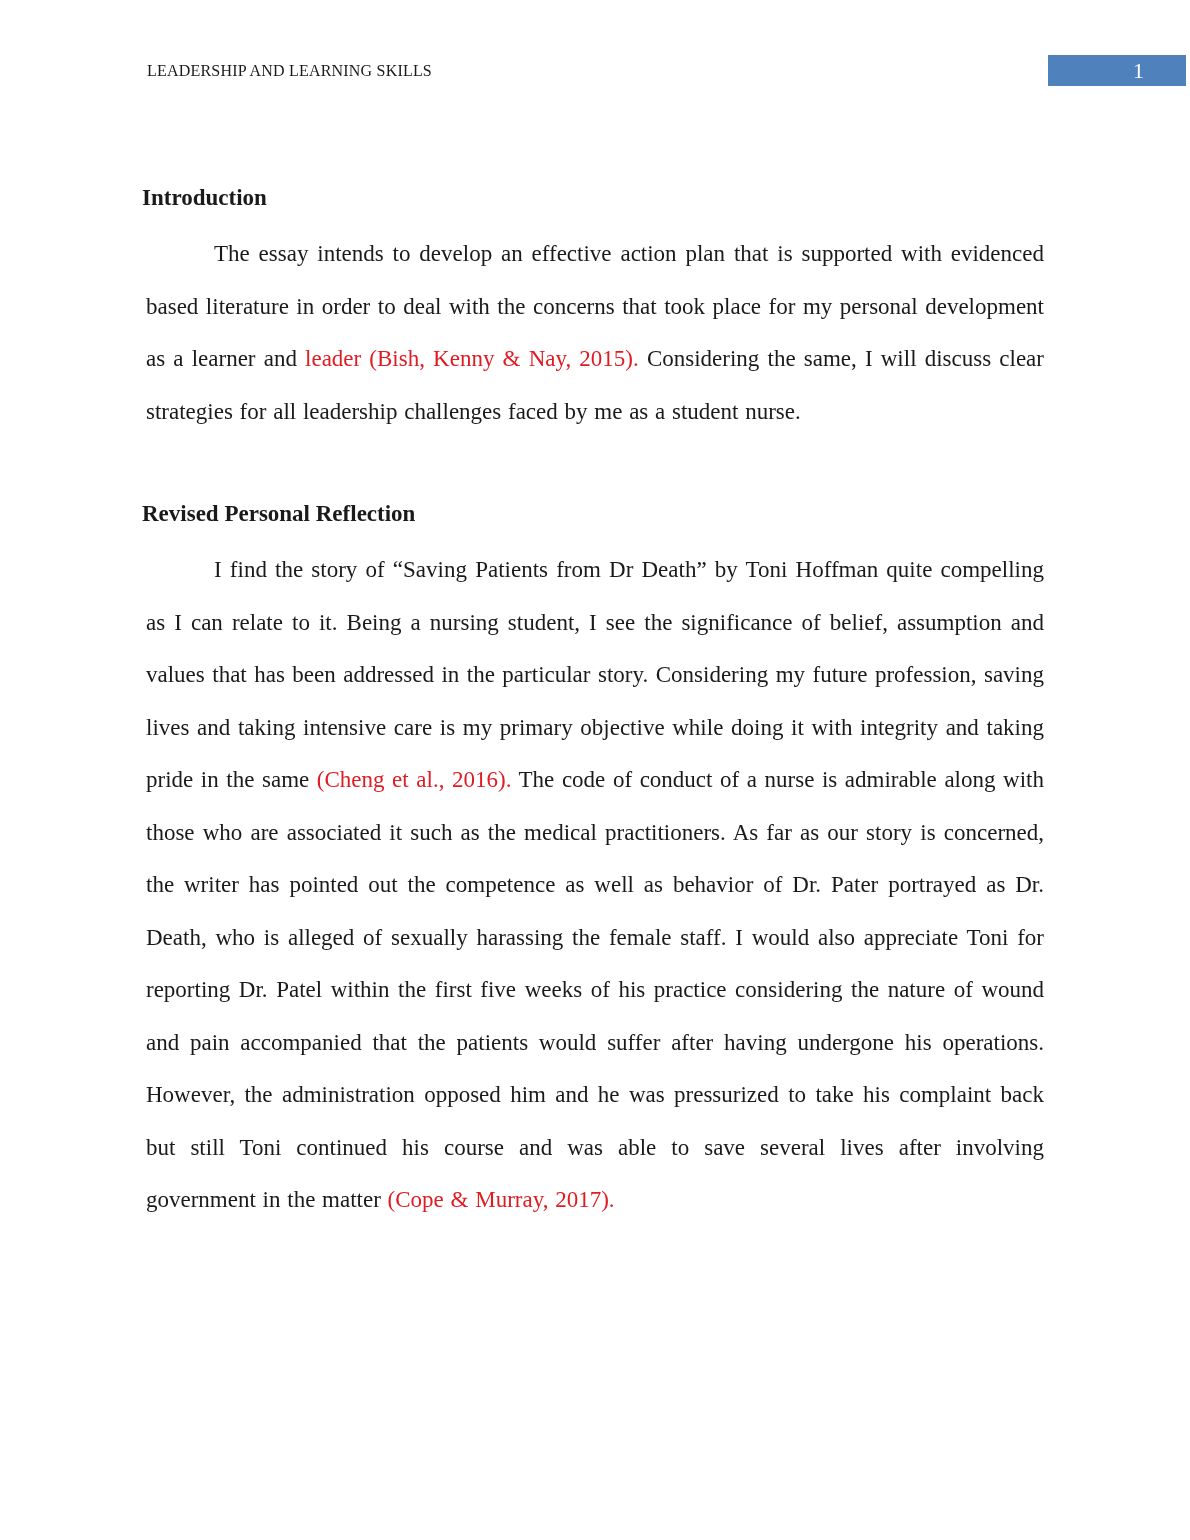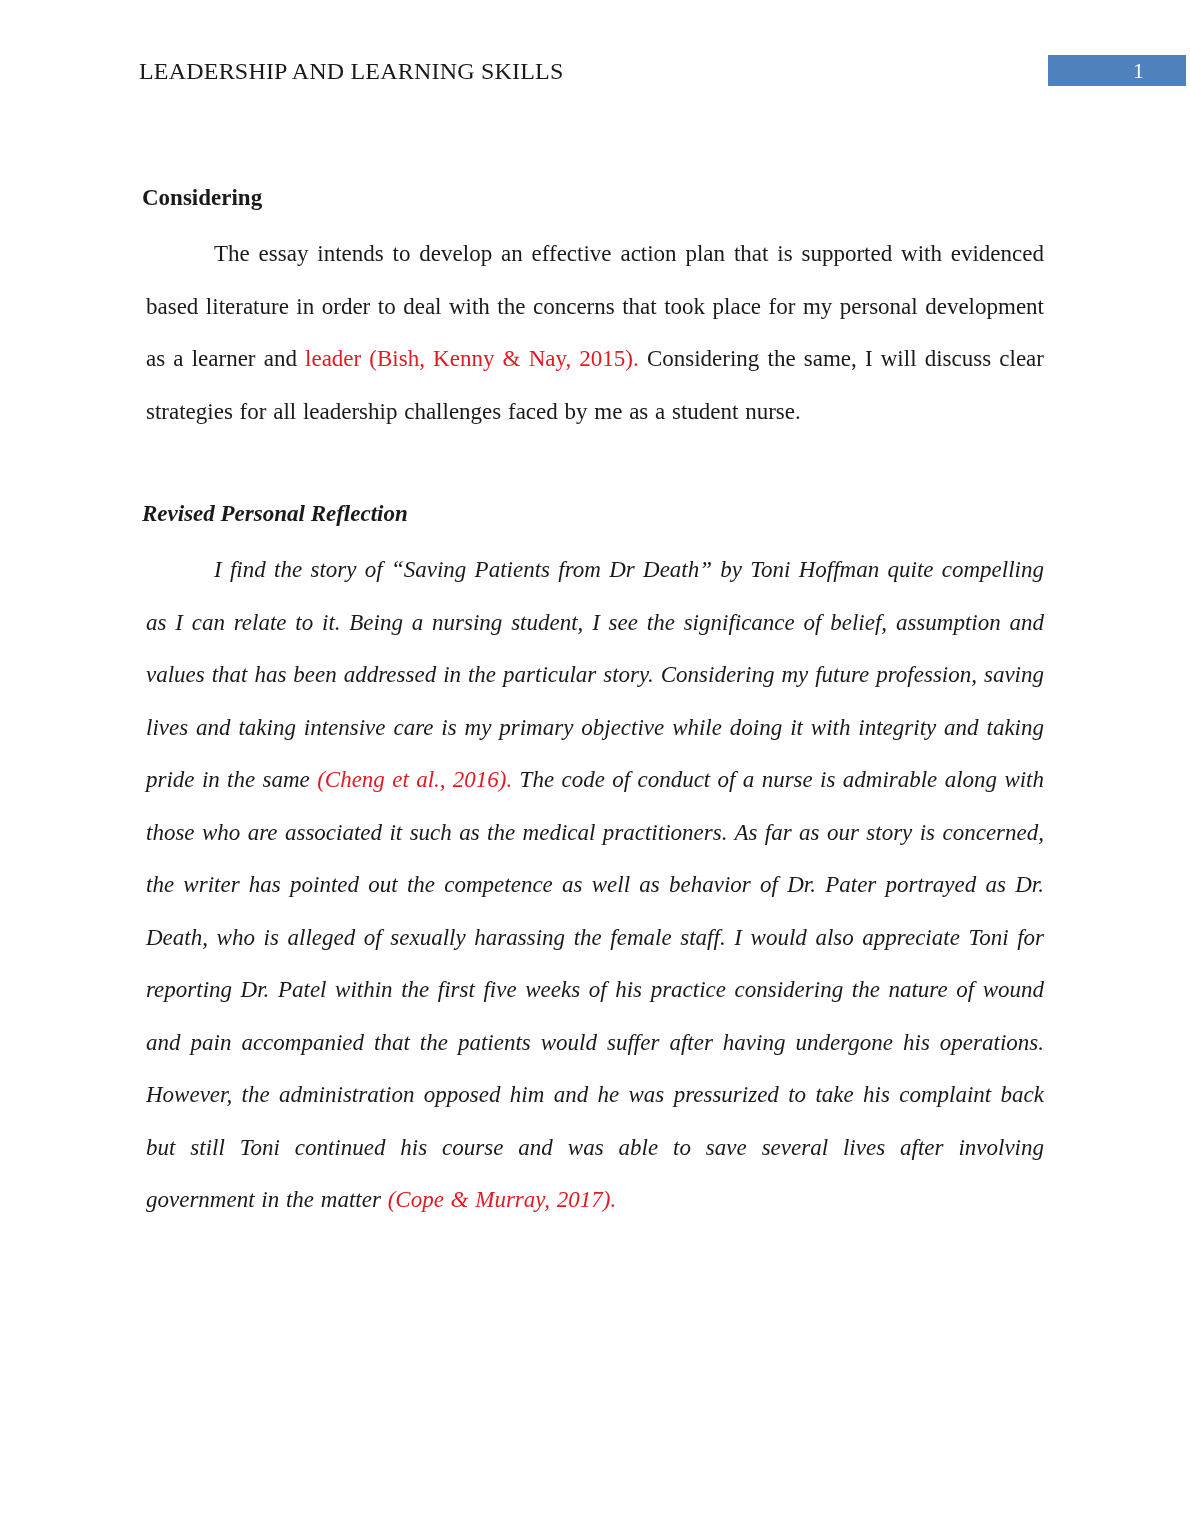--- a/index.html
+++ b/index.html
@@ -19,23 +19,23 @@
   
   .page-header {
     position: absolute;
     top: 55px;
     left: 0;
     width: 100%;
     height: 32px;
   }
   .running-head {
     position: absolute;
-    left: 139px;
+    left: 147px;
     top: 0;
-    font-size: 24px;
+    font-size: 16px;
     line-height: 32px;
     letter-spacing: 0.2px;
     color: #1a1a1a;
     white-space: nowrap;
   }
   .page-number-box {
     position: absolute;
     top: 0;
     right: 4px;
     width: 138px;
@@ -54,21 +54,20 @@
   }
   
   .page-body {
     position: absolute;
     top: 172px;
     left: 142px;
     width: 906px;
   }
   .section + .section {
     margin-top: 50px;
-    font-style: italic;
   }
   .section-heading {
     margin: 0;
     font-size: 23px;
     font-weight: bold;
     line-height: 52px;
     text-align: left;
   }
   .para {
     margin: 4px;
@@ -91,21 +90,21 @@
 <div class="page">
   <header class="page-header">
     <span class="running-head">LEADERSHIP AND LEARNING SKILLS</span>
     <span class="page-number-box">
       <span class="page-number">1</span>
     </span>
   </header>
 
   <main class="page-body">
       <section class="section">
-        <h2 class="section-heading">Considering</h2>
+        <h2 class="section-heading">Introduction</h2>
         <p class="para"><span class="run">The essay intends to develop an effective action plan that is supported with evidenced based literature in order to deal with the concerns that took place for my personal development as a learner and </span><span class="citation">leader (Bish, Kenny &amp; Nay, 2015).</span><span class="run"> Considering the same, I will discuss clear strategies for all leadership challenges faced by me as a student nurse.</span></p>
       </section>
       <section class="section">
         <h2 class="section-heading">Revised Personal Reflection</h2>
         <p class="para"><span class="run">I find the story of “Saving Patients from Dr Death” by Toni Hoffman quite compelling as I can relate to it. Being a nursing student, I see the significance of belief, assumption and values that has been addressed in the particular story. Considering my future profession, saving lives and taking intensive care is my primary objective while doing it with integrity and taking pride in the same </span><span class="citation">(Cheng et al., 2016).</span><span class="run"> The code of conduct of a nurse is admirable along with those who are associated it such as the medical practitioners. As far as our story is concerned, the writer has pointed out the competence as well as behavior of Dr. Pater portrayed as Dr. Death, who is alleged of sexually harassing the female staff. I would also appreciate Toni for reporting Dr. Patel within the first five weeks of his practice considering the nature of wound and pain accompanied that the patients would suffer after having undergone his operations. However, the administration opposed him and he was pressurized to take his complaint back but still Toni continued his course and was able to save several lives after involving government in the matter </span><span class="citation">(Cope &amp; Murray, 2017).</span></p>
       </section>
     </main>
 </div>
 
 </body></html>

